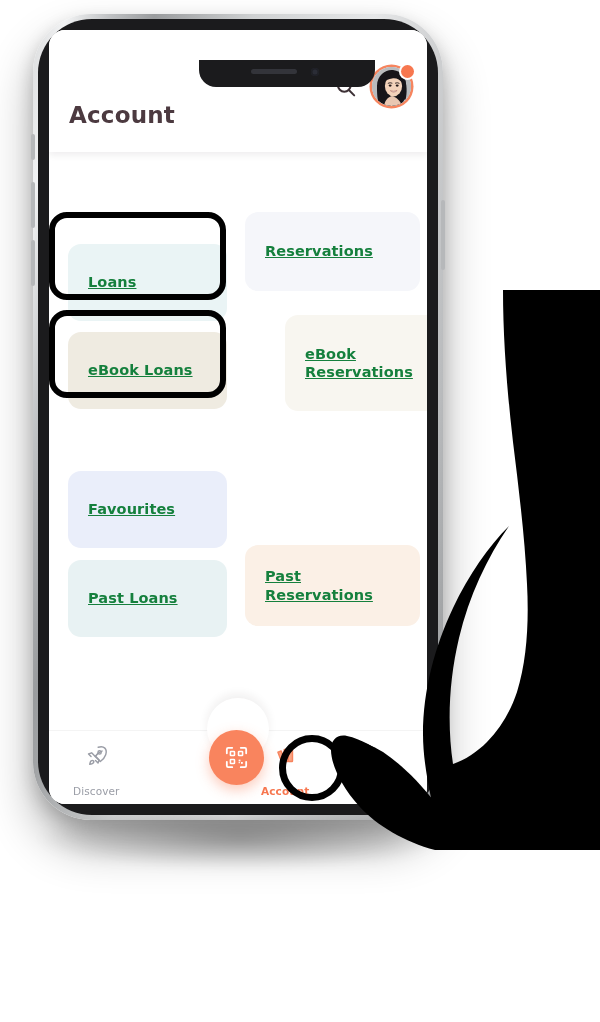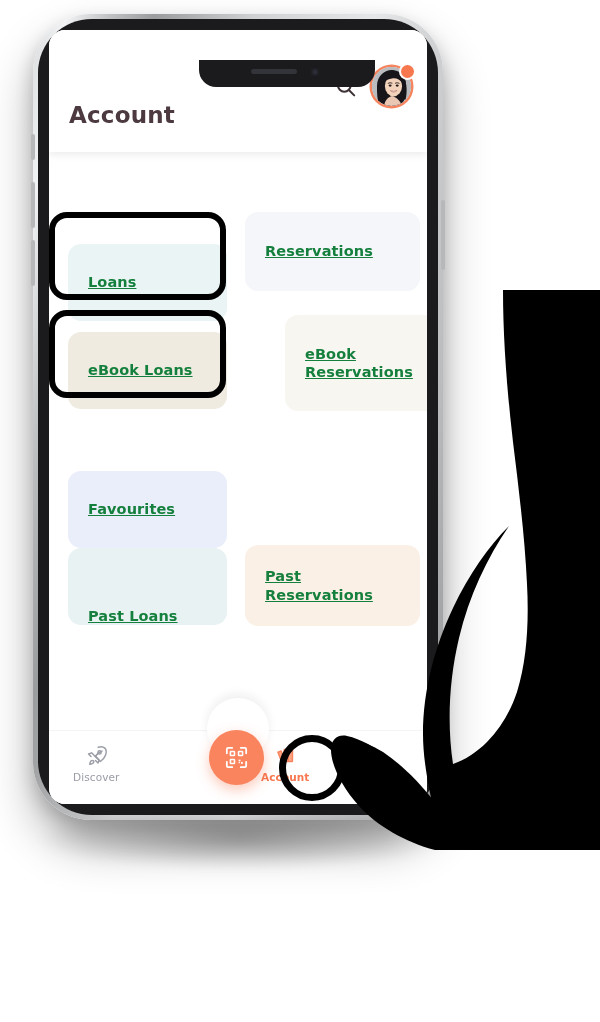--- a/index.html
+++ b/index.html
@@ -170,21 +170,21 @@
   }
 
   
   .col-left  { left: 19px;  width: 159px; }
   
   .col-right { left: 196px; width: 175px; }
 
   #tile-loans        { top: 92px;  height: 77px; }
   #tile-ebook-loans  { top: 180px; height: 77px; }
   #tile-favourites   { top: 288px; height: 77px; margin-top: 31px; }
-  #tile-past-loans   { top: 396px; height: 77px; align-items: flex-end; }
+  #tile-past-loans   { top: 408px; height: 77px; }
 
   #tile-reservations       { top: 60px;  height: 79px; }
   #tile-ebook-reservations { top: 163px; height: 96px; margin-left: 40px; }
   #tile-recently-viewed    { top: 279px; height: 96px; }
   #tile-past-reservations  { top: 393px; height: 81px; }
 
   
   .highlight-box {
     position: absolute;
     border: 6.5px solid #000000;
@@ -241,21 +241,21 @@
     display: flex;
     align-items: flex-start;
     padding-top: 14px;
     box-sizing: border-box;
   }
   .nav-item {
     width: 25%;
     display: flex;
     flex-direction: column;
     align-items: center;
-    gap: 4px;
+    gap: 18px;
     cursor: pointer;
   }
   .nav-item.spacer { visibility: hidden; }
   .nav-icon { height: 23px; display:flex; align-items:center; justify-content:center; }
   .nav-label {
     font-family: "DejaVu Sans", sans-serif;
     font-size: 10.5px;
     font-weight: normal;
     color: #9a9da6;
     letter-spacing: 0.1px;

